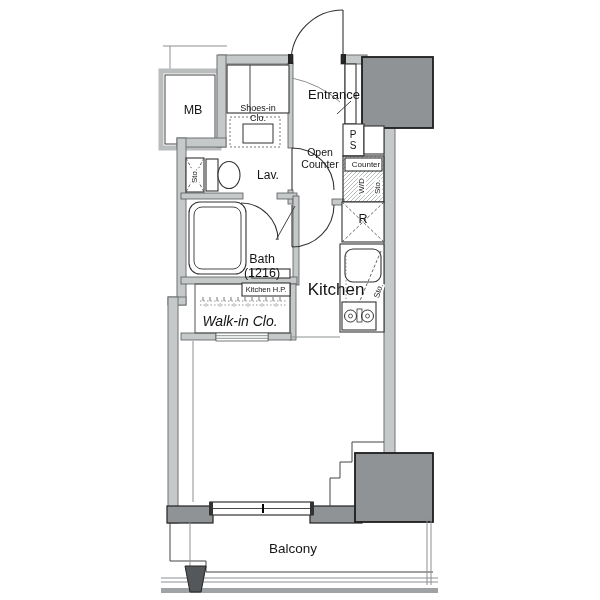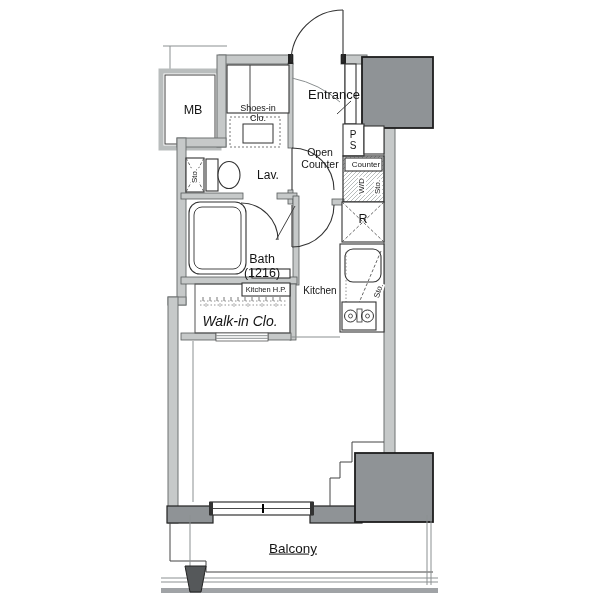--- a/index.html
+++ b/index.html
@@ -219,21 +219,21 @@
   <div class="lbl" style="left:268px;top:176px;font-size:12px;">Lav.</div>
   <div class="lbl rot90" style="left:195px;top:176px;font-size:8px;">Sto.</div>
 
   <div class="lbl" style="left:262px;top:253px;font-size:12.5px;margin-top:14px;">
     <span>Bath</span>
     <span>(1216)</span>
   </div>
 
   <div class="lbl" style="left:363px;top:220px;font-size:12.5px;">R</div>
 
-  <div class="lbl" style="left:300px;top:290px;font-size:10px;padding-left:40px;">Kitchen</div>
+  <div class="lbl" style="left:316px;top:290px;font-size:17px;padding-left:40px;">Kitchen</div>
   <div class="lbl rot72" style="left:379px;top:291px;font-size:8px;">Sto.</div>
 
   <div class="lbl" style="left:266px;top:290px;font-size:7.5px;">Kitchen H.P.</div>
   <div class="lbl" style="left:240px;top:322px;font-size:14px;font-style:italic;">Walk-in Clo.</div>
 
 
-  <div class="lbl" style="left:293px;top:549px;font-size:13.5px;text-decoration:underline;">Balcony</div>
+  <div class="lbl" style="left:293px;top:549px;font-size:13.5px;">Balcony</div>
 </div>
 
 </body></html>

